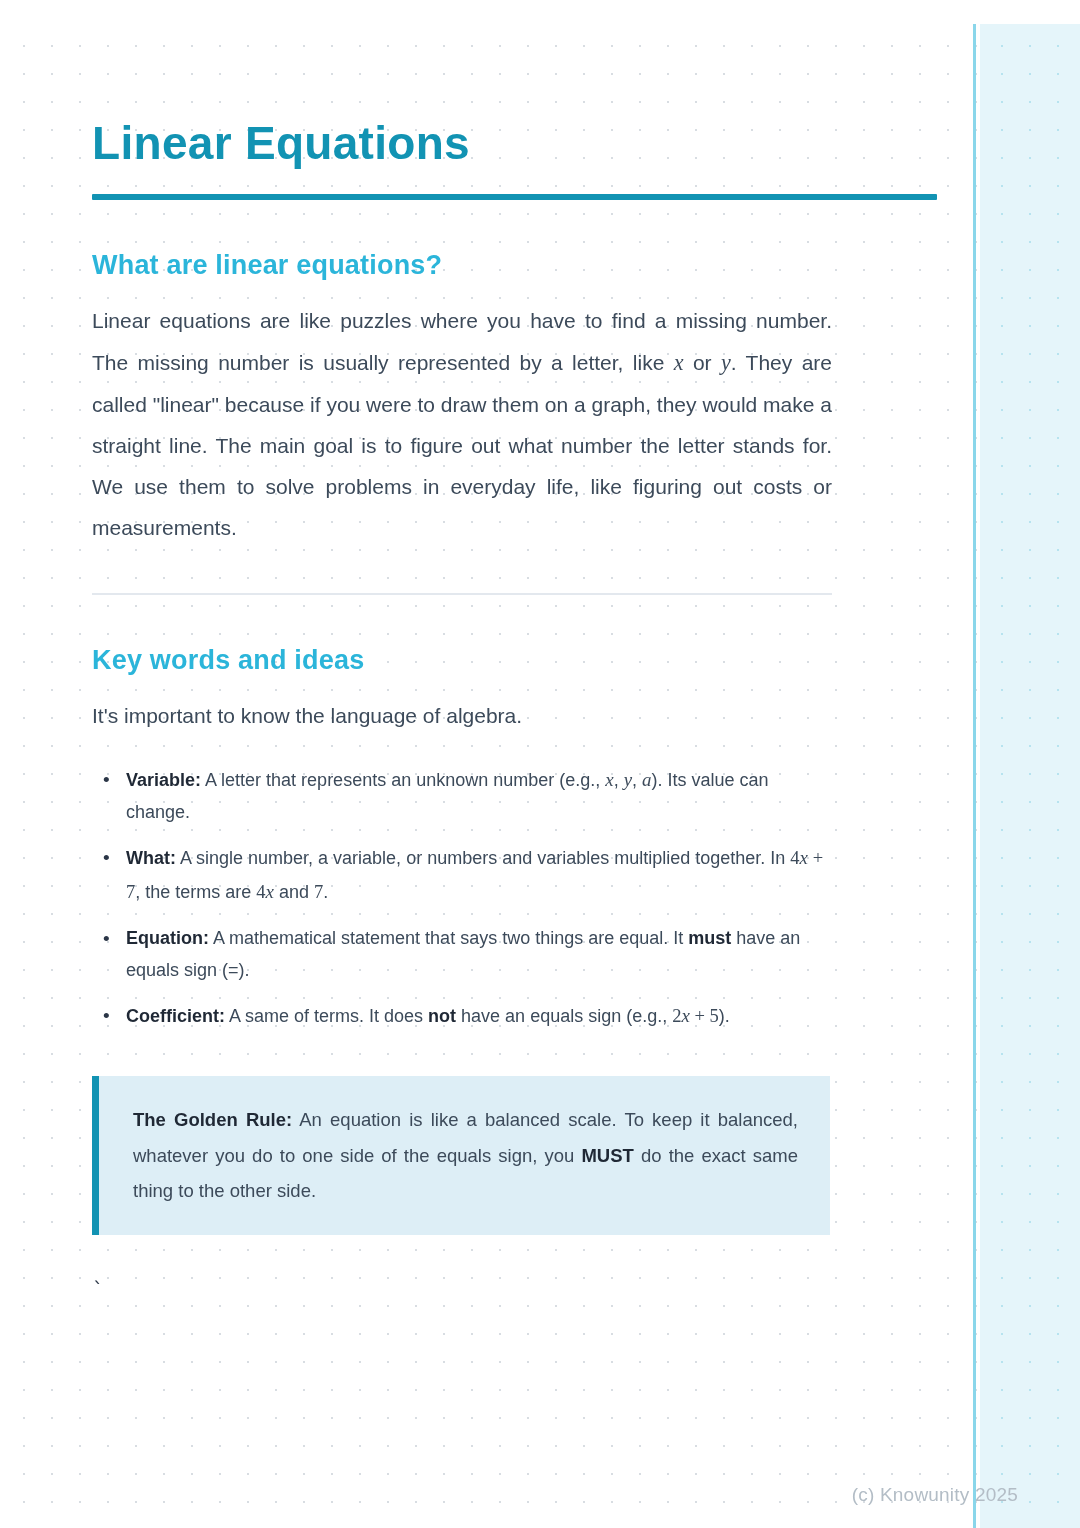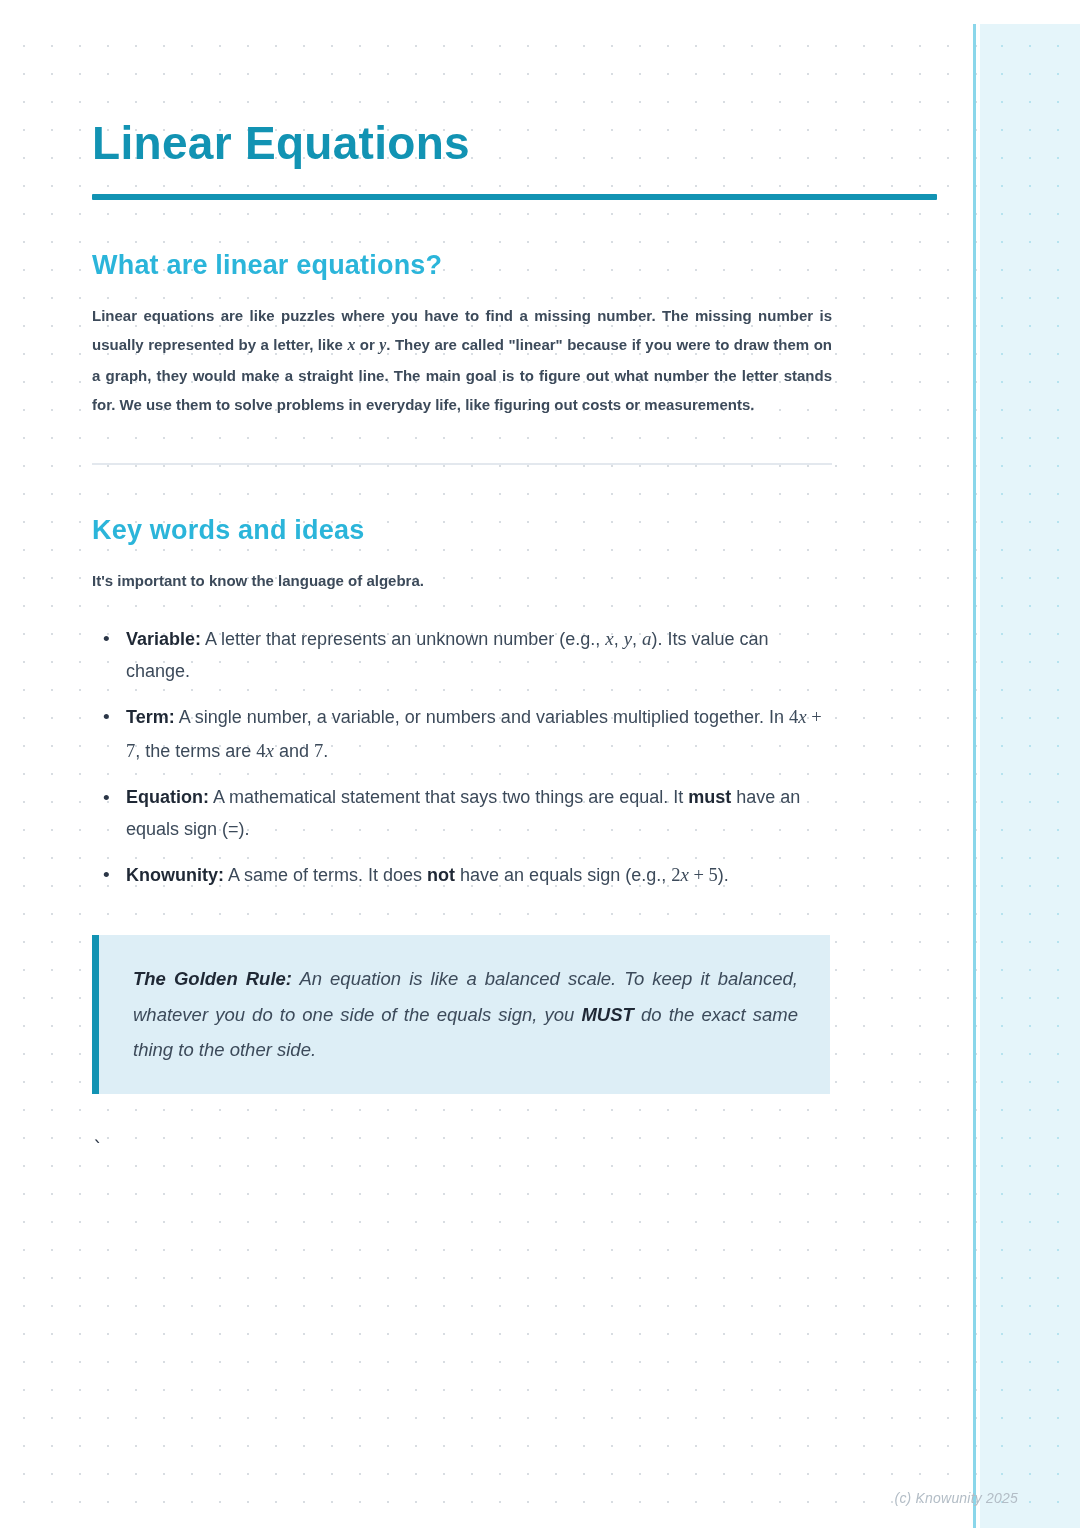--- a/index.html
+++ b/index.html
@@ -37,21 +37,21 @@
   .title-rule{
     margin-top:24px;height:6px;width:845px;background:#1293b3;border-radius:1px;
   }
   h2.section-heading{
     margin:50px 0 0 0;
     font-size:27px;font-weight:700;letter-spacing:0.2px;
     color:#2bb5da;
   }
   p.body{
     margin:20px 0 0 0;
-    font-size:15px;line-height:1.95;color:#3c4a5a;font-weight:bold;
+    font-size:21px;line-height:1.95;color:#3c4a5a;
   }
   p.justify{text-align:justify;}
   .divider{
     margin:44px 0 0 0;height:2px;width:740px;background:#e3e8ee;
   }
   ul.keywords{
     list-style:none;margin:26px 0 0 0;padding:0;
   }
   ul.keywords li{
     position:relative;padding-left:34px;margin-bottom:13px;
@@ -63,31 +63,30 @@
     color:#2b3647;font-size:19px;
   }
   .b{font-weight:700;color:#1f2835;}
   .m{font-family:"Liberation Serif",serif;font-style:italic;font-size:1.05em;}
   .mn{font-family:"Liberation Serif",serif;font-size:1.03em;}
   .callout{
     margin-top:44px;width:738px;box-sizing:border-box;
     background:#ddeef6;
     border-left:7px solid #1293b3;
     padding:26px 32px 26px 34px;
-    font-style:italic;
   }
   .callout p{
     margin:0;font-size:18.5px;line-height:1.92;color:#3c4a5a;text-align:justify;
   }
   .stray{
     margin-top:42px;font-size:20px;color:#2b3647;font-family:"DejaVu Sans Mono",monospace;
   }
   .footer{
     position:absolute;right:62px;bottom:46px;z-index:3;
-    font-size:14px;color:#b3bdc6;letter-spacing:0.2px;font-style:italic;
+    font-size:19px;color:#b3bdc6;letter-spacing:0.2px;
   }
 </style>
 </head>
 <body>
 
 <div class="page">
 
   <div class="right-stripe"></div>
   <div class="stripe-line"></div>
 
@@ -99,23 +98,23 @@
     <h2 class="section-heading">What are linear equations?</h2>
     <p class="body justify"><span>Linear equations are like puzzles where you have to find a missing number. The missing number is usually represented by a letter, like </span><span class="m">x</span><span> or </span><span class="m">y</span><span>. They are called "linear" because if you were to draw them on a graph, they would make a straight line. The main goal is to figure out what number the letter stands for. We use them to solve problems in everyday life, like figuring out costs or measurements.</span></p>
 
     <div class="divider"></div>
 
     <h2 class="section-heading">Key words and ideas</h2>
     <p class="body">It's important to know the language of algebra.</p>
 
     <ul class="keywords" id="kw-list">
         <li><span class="b">Variable:</span><span> A letter that represents an unknown number (e.g., </span><span class="m">x</span><span>, </span><span class="m">y</span><span>, </span><span class="m">a</span><span>). Its value can change.</span></li>
-        <li><span class="b">Term:</span><span> A single number, a variable, or numbers and variables multiplied together. In </span><span class="mn">4</span><span class="m">x</span><span class="mn"> + 7</span><span>, the terms are </span><span class="mn">4</span><span class="m">x</span><span> and </span><span class="mn">7</span><span>.</span></li>
+        <li><span class="b">What:</span><span> A single number, a variable, or numbers and variables multiplied together. In </span><span class="mn">4</span><span class="m">x</span><span class="mn"> + 7</span><span>, the terms are </span><span class="mn">4</span><span class="m">x</span><span> and </span><span class="mn">7</span><span>.</span></li>
         <li><span class="b">Equation:</span><span> A mathematical statement that says two things are equal. It </span><span class="b">must</span><span> have an equals sign (=).</span></li>
-        <li><span class="b">Knowunity:</span><span> A same of terms. It does </span><span class="b">not</span><span> have an equals sign (e.g., </span><span class="mn">2</span><span class="m">x</span><span class="mn"> + 5</span><span>).</span></li>
+        <li><span class="b">Coefficient:</span><span> A same of terms. It does </span><span class="b">not</span><span> have an equals sign (e.g., </span><span class="mn">2</span><span class="m">x</span><span class="mn"> + 5</span><span>).</span></li>
       </ul>
 
     <div class="callout">
       <p><span class="b">The Golden Rule:</span><span> An equation is like a balanced scale. To keep it balanced, whatever you do to one side of the equals sign, you </span><span class="b">MUST</span><span> do the exact same thing to the other side.</span></p>
     </div>
 
     <div class="stray">`</div>
 
   </div>
 

